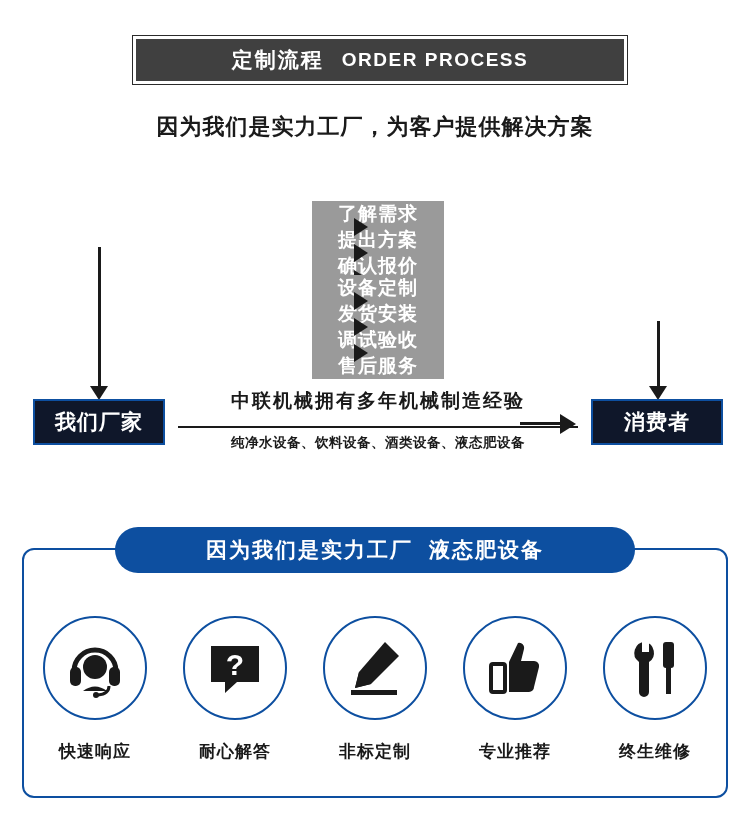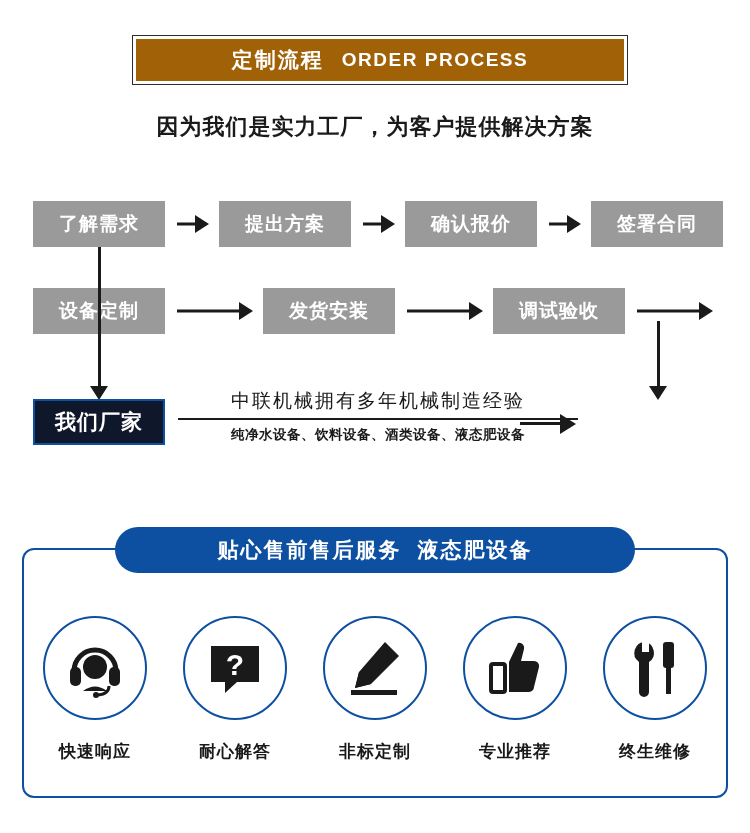--- a/index.html
+++ b/index.html
@@ -17,21 +17,21 @@
     background: #ffffff;
   }
 
   
   .title-banner {
     position: absolute;
     left: 133px;
     top: 36px;
     width: 494px;
     height: 48px;
-    background: #a16207;
+    background: #404040;
     border: 3px solid #ffffff;
     outline: 1px solid #2b2b2b;
     display: flex;
     align-items: center;
     justify-content: center;
     gap: 18px;
   }
   .title-cn {
     color: #ffffff;
     font-size: 21px;
@@ -59,23 +59,24 @@
   }
 
   
   .flow-row {
     position: absolute;
     left: 33px;
     width: 690px;
     height: 46px;
     display: flex;
     align-items: center;
+    flex-direction: column;
   }
   .flow-row.row1 { top: 201px; }
-  .flow-row.row2 { top: 288px; text-align: right; }
+  .flow-row.row2 { top: 275px; text-align: right; }
 
   .flow-box {
     width: 132px;
     height: 46px;
     background: #9a9a9a;
     color: #ffffff;
     font-size: 19px;
     font-weight: bold;
     letter-spacing: 1px;
     display: flex;
@@ -167,24 +168,24 @@
 
   .mid-text {
     position: absolute;
     left: 178px;
     top: 388px;
     width: 400px;
     text-align: center;
   }
   .mid-line1 {
     font-size: 19px;
-    font-weight: normal;
+    font-weight: bold;
     color: #1a1a1a;
     letter-spacing: 2px;
-    padding-bottom: 4px;
+    padding-bottom: 12px;
     border-bottom: 2px solid #1a1a1a;
   }
   .mid-line2 {
     font-size: 13.5px;
     font-weight: bold;
     color: #1a1a1a;
     letter-spacing: 0.5px;
     padding-top: 6px;
   }
   .mid-arrow {
@@ -287,42 +288,44 @@
     <div class="flow-box">签署合同</div>
   </div>
 
   <div class="flow-row row2">
     <div class="flow-box">设备定制</div>
     <div class="flow-arrow"></div>
     <div class="flow-box">发货安装</div>
     <div class="flow-arrow"></div>
     <div class="flow-box">调试验收</div>
     <div class="flow-arrow"></div>
+    <div class="flow-box">售后服务</div>
   </div>
 
   <div class="down-connector"></div>
   <div class="down-connector-head"></div>
   <div class="down-connector-right"></div>
   <div class="down-connector-right-head"></div>
 
   <div class="factory-box">我们厂家</div>
 
   <div class="mid-text">
     <div class="mid-line1">中联机械拥有多年机械制造经验</div>
     <div class="mid-line2">纯净水设备、饮料设备、酒类设备、液态肥设备</div>
   </div>
 
   <div class="mid-arrow-line"></div>
   <div class="mid-arrow"></div>
 
+  <div class="consumer-box">消费者</div>
 
   <div class="service-panel"></div>
 
   <div class="service-banner">
-    <span class="sb1">贴心售前售后服务</span>
+    <span class="sb1">因为我们是实力工厂</span>
     <span class="sb2">液态肥设备</span>
   </div>
 
   <div class="service-items">
 
     <div class="service-item">
       <div class="service-circle">
         <svg width="62" height="62" viewBox="0 0 62 62">
           <path d="M10 34 a21 21 0 0 1 42 0" fill="none" stroke="#1a1a1a" stroke-width="5"></path>
           <rect x="6" y="30" width="11" height="19" rx="5" fill="#1a1a1a"></rect>

